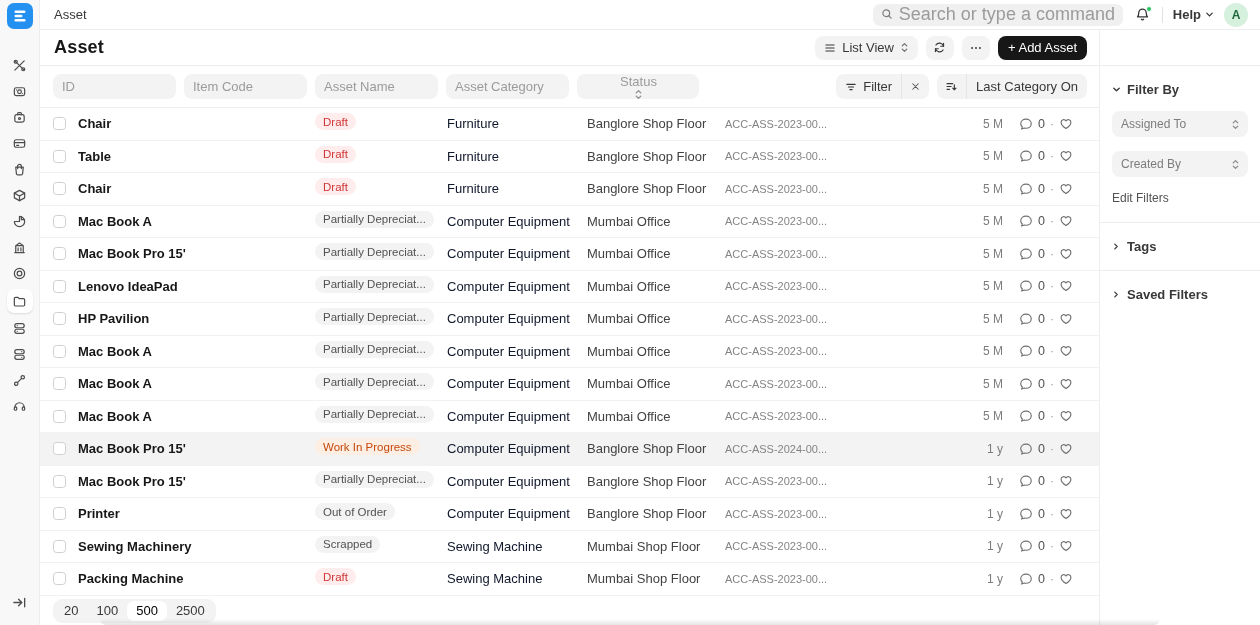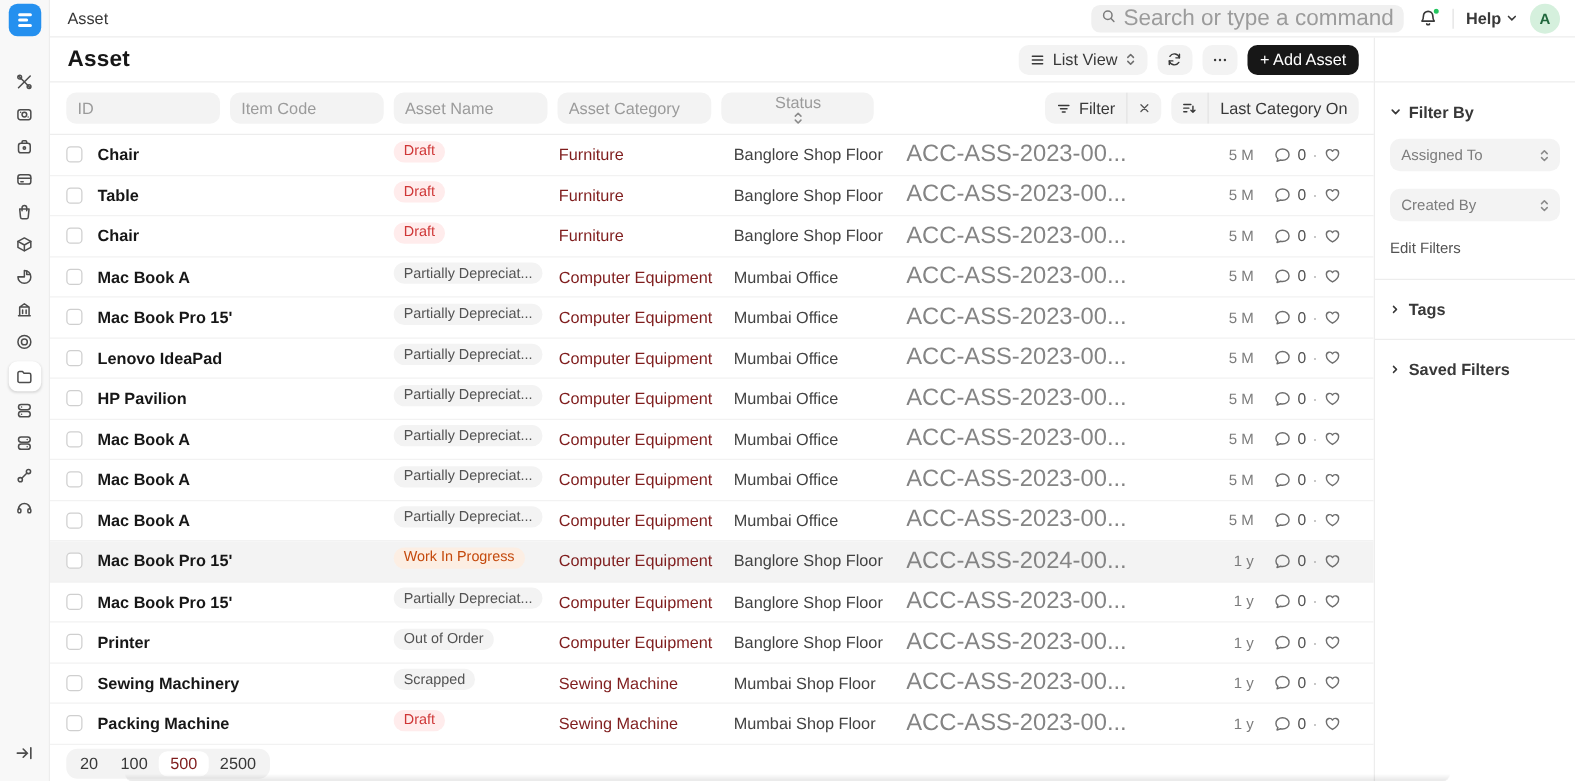--- a/index.html
+++ b/index.html
@@ -56,33 +56,33 @@
   .rows { flex:1; overflow:hidden; }
   .row { height:32.5px; display:flex; align-items:center; border-bottom:1px solid #f2f2f2; padding:0 26px 0 13px; cursor:pointer; }
   .row.hl { background:#f3f3f3; }
   .cb { width:13px; height:13px; border:1px solid #cfcfcf; border-radius:3.5px; background:#fff; margin-right:12px; flex-shrink:0; cursor:pointer; }
   .c-name { width:237px; font-size:13px; font-weight:700; color:#171717; white-space:nowrap; overflow:hidden; flex-shrink:0; }
   .c-badge { width:132px; flex-shrink:0; }
   .badge { display:inline-block; max-width:124px; padding:2.5px 8px; border-radius:10px; font-size:11.5px; white-space:nowrap; overflow:hidden; text-overflow:ellipsis; }
   .badge.red { background:#ffecec; color:#cf3636; }
   .badge.gray { background:#f3f3f3; color:#525252; }
   .badge.orange { background:#fceee3; color:#c4490c; }
-  .c-cat { width:140px; font-size:13px; color:#7f1d1d; flex-shrink:0; white-space:nowrap; overflow:hidden; }
+  .c-cat { width:140px; font-size:13px; color:#0f172a; flex-shrink:0; white-space:nowrap; overflow:hidden; }
   .c-loc { width:138px; font-size:13px; color:#424242; flex-shrink:0; white-space:nowrap; overflow:hidden; }
-  .c-code { flex:1; font-size:19px; color:#848484; white-space:nowrap; overflow:hidden; }
+  .c-code { flex:1; font-size:11px; color:#848484; white-space:nowrap; overflow:hidden; }
   .c-time { width:46px; text-align:right; font-size:12px; color:#7c7c7c; flex-shrink:0; margin-right:16px; white-space:nowrap; }
   .c-actions { display:flex; align-items:center; gap:5px; color:#6f6f6f; flex-shrink:0; }
   .c-actions .cnt { font-size:12.5px; color:#525252; }
   .c-actions .mid { color:#9b9b9b; font-size:12px; }
 
   
   .pager-row { height:29px; display:flex; align-items:center; padding:0 13px; flex-shrink:0; }
   .pager { display:inline-flex; background:#f3f3f3; border-radius:9px; padding:2px; }
   .pg { min-width:26px; padding:2.5px 9px; font-size:13px; color:#383838; text-align:center; border-radius:7px; cursor:pointer; }
-  .pg.sel { background:#ffffff; color:#7f1d1d; }
+  .pg.sel { background:#ffffff; color:#000000; }
   .bottom-shadow { position:absolute; left:40px; right:10px; bottom:0; height:7px; background:linear-gradient(to bottom, rgba(0,0,0,0), rgba(0,0,0,.10)); pointer-events:none; border-radius:0 0 6px 6px; }
 
   
   .right-panel { width:161px; border-left:1px solid #ededed; flex-shrink:0; display:flex; flex-direction:column; }
   .rp-spacer { height:36px; border-bottom:1px solid #ededed; flex-shrink:0; }
   .rp-body { padding:16px 12px 0 12px; }
   .rp-head { display:flex; align-items:center; gap:6px; font-size:13px; font-weight:700; color:#383838; cursor:pointer; }
   .rp-select { height:26px; background:#f3f3f3; border-radius:8px; margin-top:14px; padding:0 8px 0 9px; font-size:12px; color:#7c7c7c; display:flex; align-items:center; justify-content:space-between; cursor:pointer; }
   .rp-link { margin-top:14px; font-size:12px; color:#525252; cursor:pointer; display:inline-block; }
   .rp-div { border-top:1px solid #ededed; margin:16px -12px 0 -12px; }

